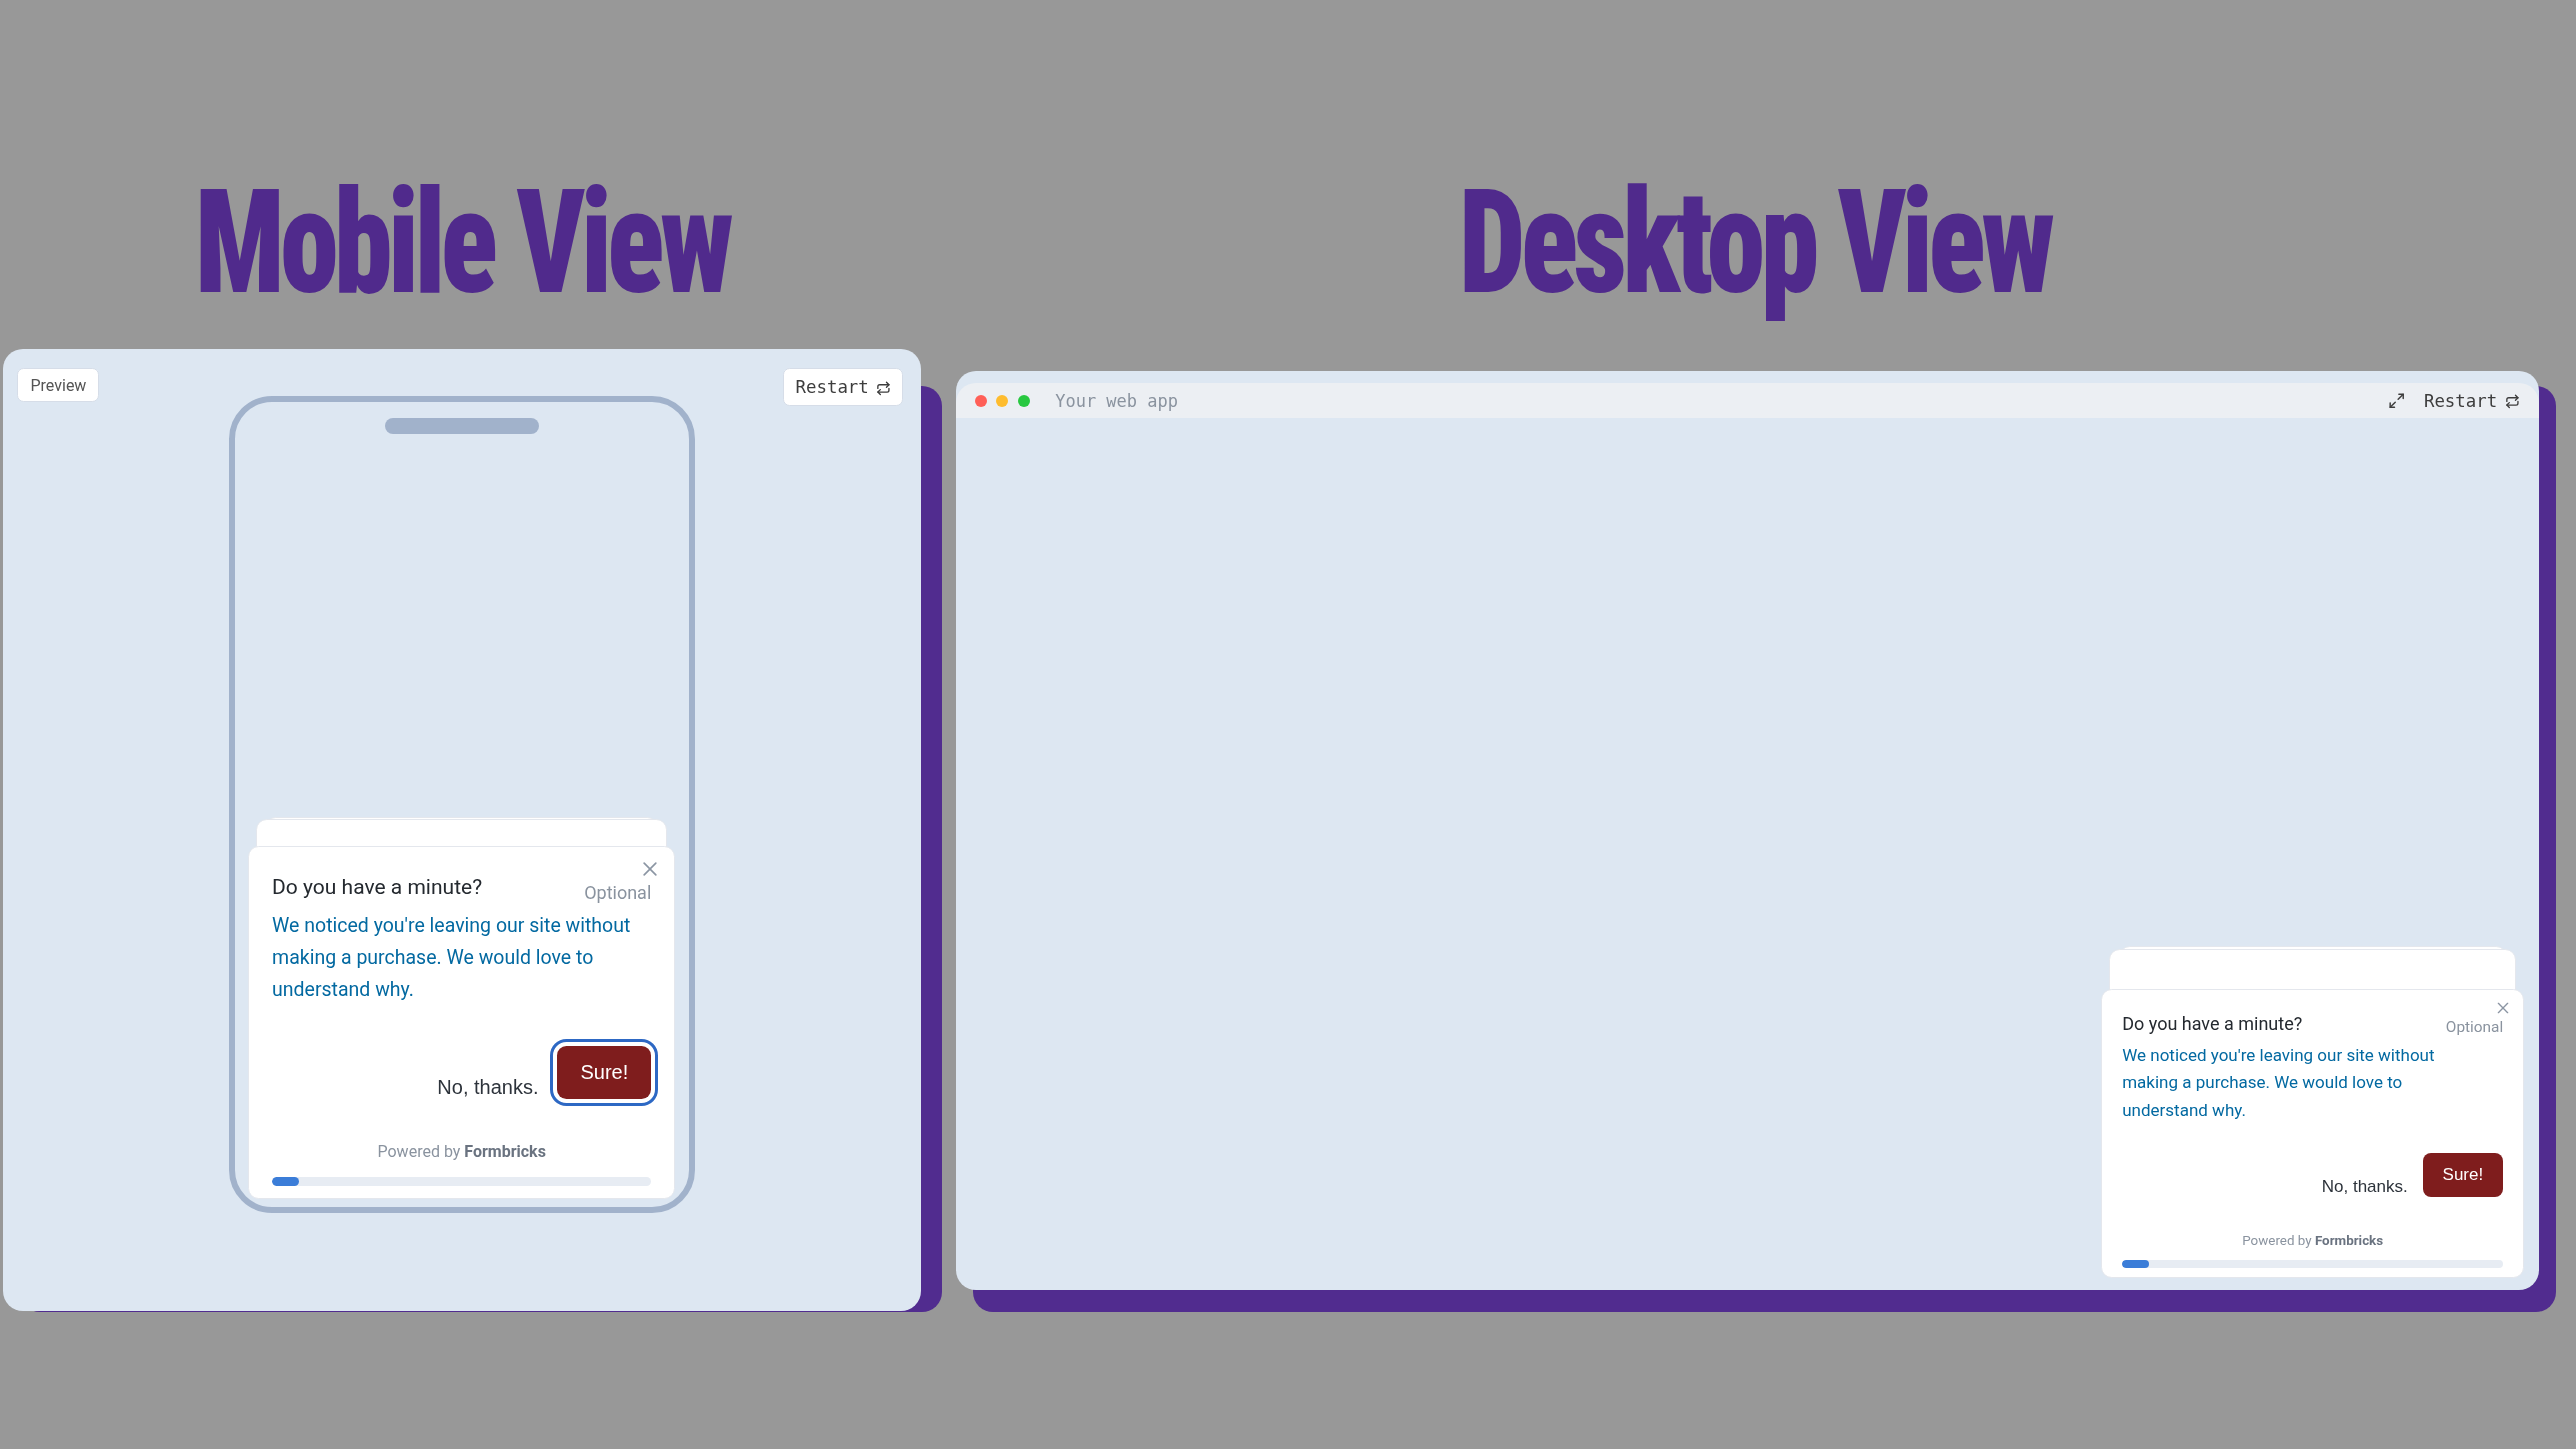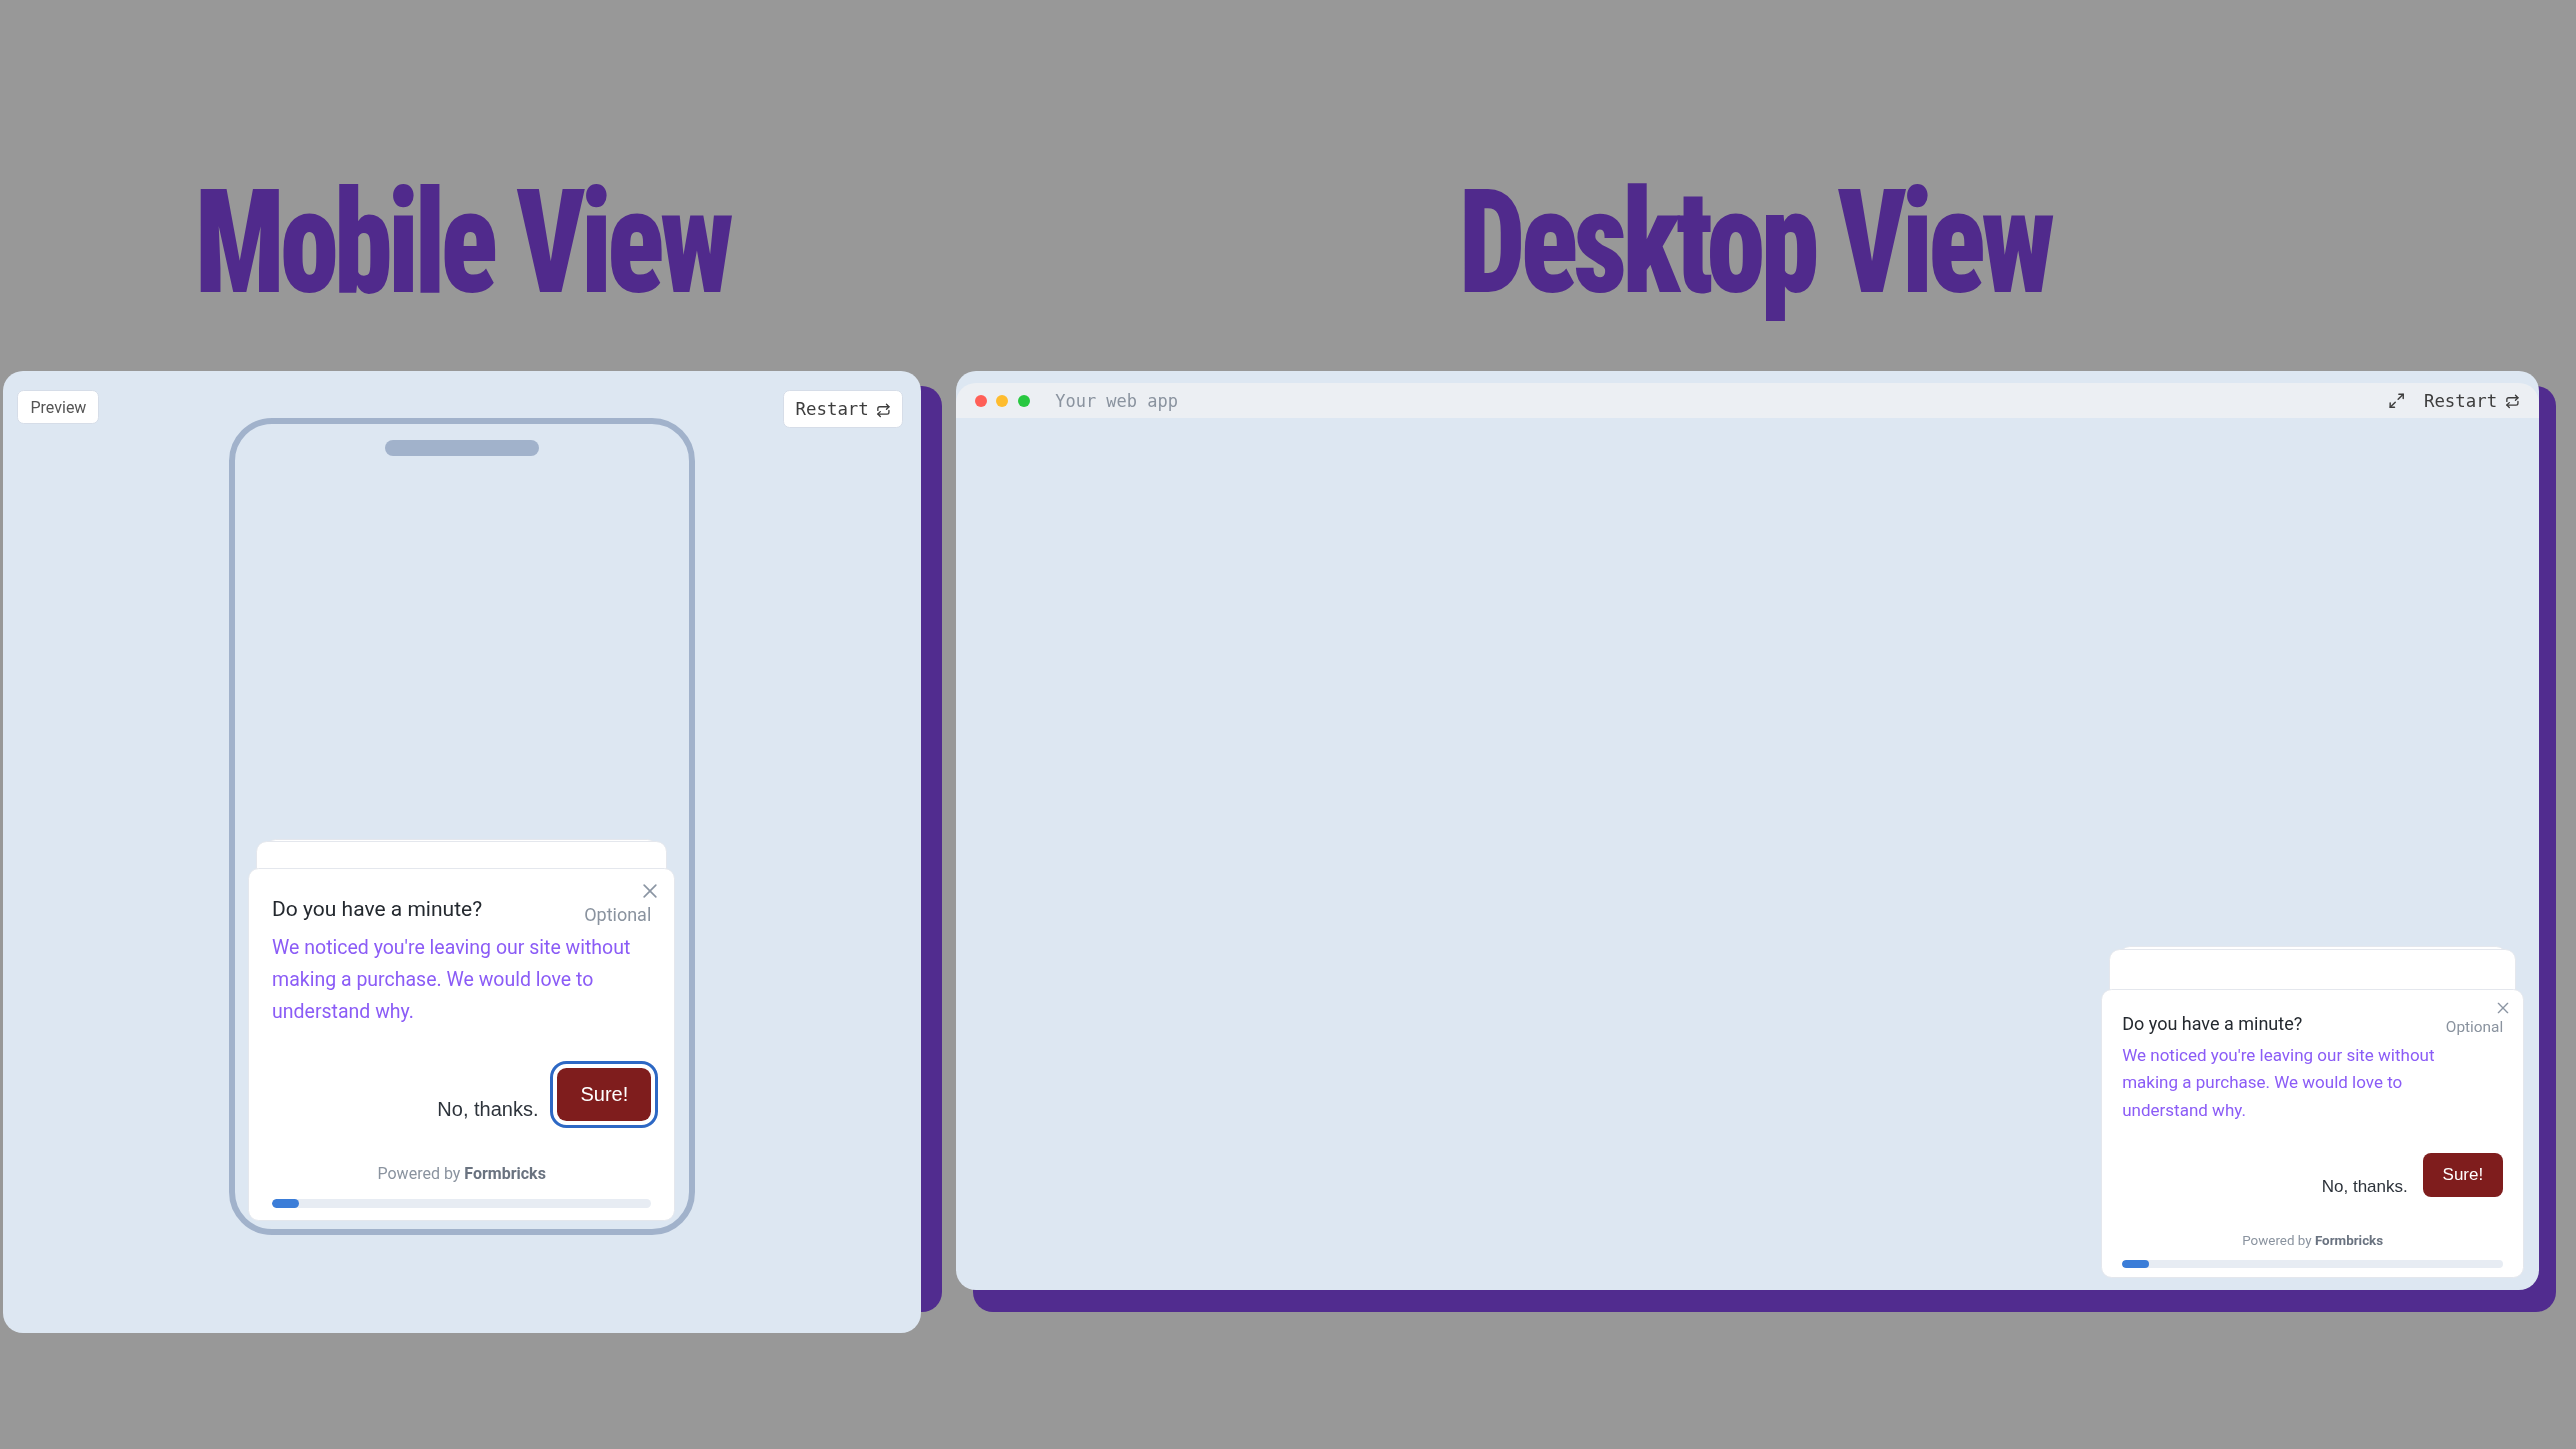--- a/index.html
+++ b/index.html
@@ -35,21 +35,21 @@
   .shadow-mobile { left: 20px; top: 386px; width: 922px; height: 926px; }
   .shadow-desktop { left: 973px; top: 386px; width: 1583px; height: 926px; }
 
   
   .panel {
     position: absolute;
     background: #dde7f2;
     border-radius: 20px;
     overflow: hidden;
   }
-  .panel-mobile { left: 2.7px; top: 371px; width: 918px; height: 962px; }
+  .panel-mobile { left: 2.7px; top: 349px; width: 918px; height: 962px; }
   .panel-desktop { left: 956px; top: 371px; width: 1583px; height: 919px; }
 
   
   .chip {
     position: absolute;
     background: #fff;
     border: 0.7px solid #d6dde8;
     border-radius: 6.7px;
     font-size: 16px;
     color: #555;
@@ -131,21 +131,21 @@
   }
   .optional {
     position: absolute;
     right: 23px;
     top: 35px;
     font-size: 18px;
     color: #8a939f;
   }
   .survey-body {
     font-size: 19.5px;
-    color: #8b5cf6;
+    color: #0369a1;
     line-height: 1.65;
     margin-top: 10.7px;
     max-width: 376px;
   }
   .btn-row {
     display: flex;
     justify-content: flex-end;
     align-items: flex-end;
     gap: 19px;
     margin-top: 40px;

